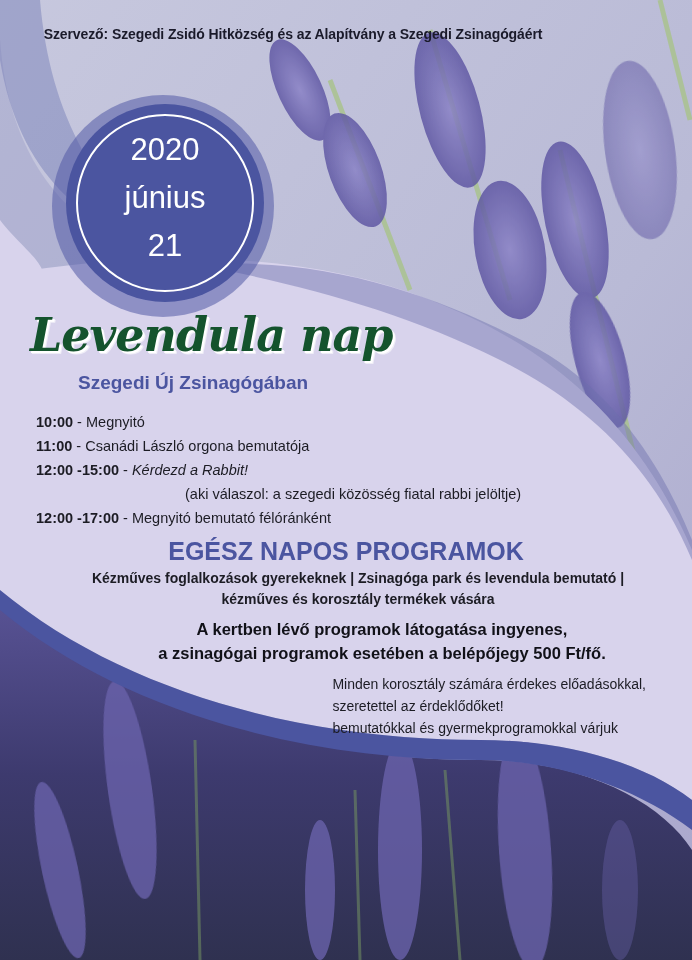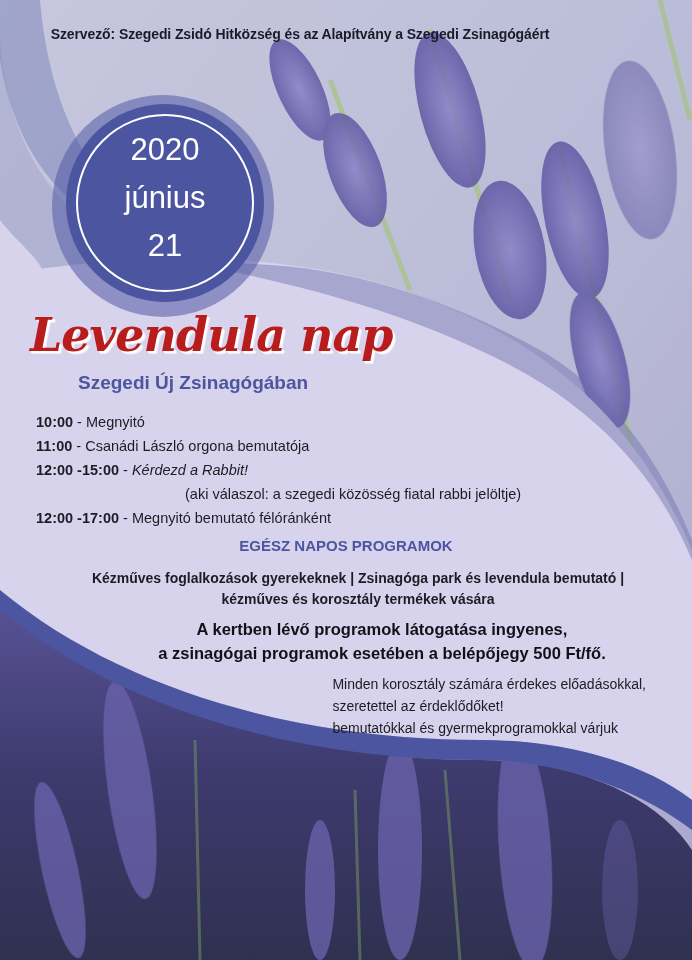--- a/index.html
+++ b/index.html
@@ -1,32 +1,32 @@
 <!DOCTYPE html>
 <html><head>
 <meta charset="utf-8">
 <style>
   html, body { margin:0; padding:0; }
   body { width:692px; height:960px; overflow:hidden; background:#cfcbe6; font-family:"Liberation Sans", sans-serif; }
   .poster { position:relative; width:692px; height:960px; overflow:hidden; }
   .bg-top { position:absolute; left:0; top:0; width:692px; height:960px; }
-  .organizer { position:absolute; left:0; top:26px; width:586px; text-align:center; font-size:14px; font-weight:bold; color:#1a1a2a; letter-spacing:-0.1px;margin-left:7px; }
+  .organizer { position:absolute; left:0; top:26px; width:586px; text-align:center; font-size:14px; font-weight:bold; color:#1a1a2a; letter-spacing:-0.1px; }
   .date-outer { position:absolute; left:52px; top:95px; width:222px; height:222px; border-radius:50%; background:rgba(82,90,166,0.55); }
   .date-inner { position:absolute; left:66px; top:104px; width:198px; height:198px; border-radius:50%; background:#4b55a0; }
   .date-ring { position:absolute; left:76px; top:114px; width:178px; height:178px; border-radius:50%; border:2px solid #ffffff; box-sizing:border-box; }
   .date-text { position:absolute; left:76px; top:126px; width:178px; text-align:center; color:#ffffff; font-size:31px; line-height:48px; }
-  .title { position:absolute; left:30px; top:308px; font-family:"DejaVu Serif", serif; font-style:italic; font-weight:bold; font-size:46px; color:#b91c1c; letter-spacing:-1px; text-shadow:2px 2px 0 #ffffff, 3px 3px 0 rgba(255,255,255,0.6); }
+  .title { position:absolute; left:30px; top:308px; font-family:"DejaVu Serif", serif; font-style:italic; font-weight:bold; font-size:46px; color:#14532d; letter-spacing:-1px; text-shadow:2px 2px 0 #ffffff, 3px 3px 0 rgba(255,255,255,0.6); }
   .subtitle { position:absolute; left:78px; top:372px; font-size:19px; font-weight:bold; color:#4b55a0; }
   .schedule { position:absolute; left:36px; top:410px; font-size:14.5px; line-height:24px; color:#1c1c24; }
   .schedule .row { white-space:nowrap; }
   .schedule .time { font-weight:bold; }
   .schedule .em { font-weight:normal; font-style:italic; }
   .schedule .indent { padding-left:149px; }
   .allday { position:absolute; left:0; width:692px; text-align:center; }
-  .allday-title { top:537px; font-size:15px; font-weight:bold; color:#4b55a0;text-align:center; }
+  .allday-title { top:537px; font-size:25px; font-weight:bold; color:#4b55a0;text-align:center; }
   .allday-items { top:568px; font-size:14px; font-weight:bold; color:#1c1c24; line-height:21px; padding-left:24px; box-sizing:border-box; }
   .fee { position:absolute; left:0; width:692px; top:617px; text-align:center; font-size:16.5px; font-weight:bold; line-height:24px; color:#111118; padding-left:72px; box-sizing:border-box; }
   .invite { position:absolute; right:46px; top:673px; text-align:left; font-size:14px; line-height:22px; color:#1c1c24; }
 </style>
 </head>
 <body>
 
 <div class="poster">
 
   <svg class="bg-top" width="692" height="960" viewBox="0 0 692 960">

